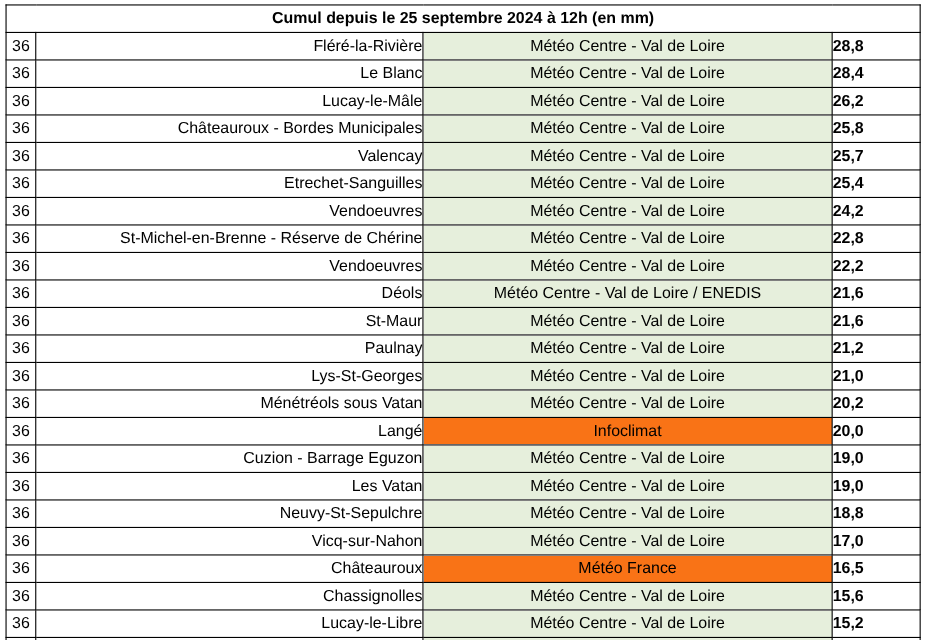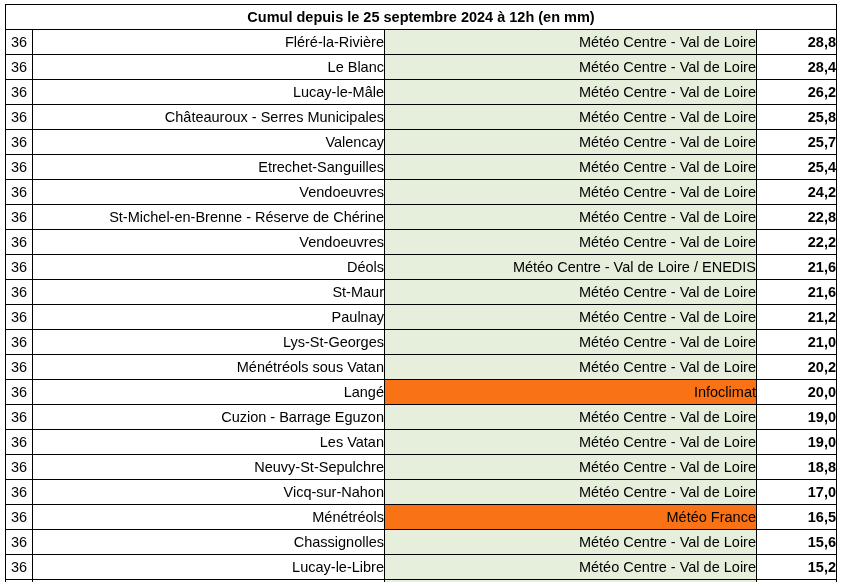--- a/index.html
+++ b/index.html
@@ -51,25 +51,25 @@
     text-align: center;
     padding-left: 5px;
     background: #ffffff;
   }
   td.name {
     text-align: right;
     padding-left: 6px;
     background: #ffffff;
   }
   td.source {
-    text-align: right;
+    text-align: center;
     padding-left: 6px;
   }
   td.value {
-    text-align: right;
+    text-align: left;
     padding-right: 7px;
     font-weight: bold;
     background: #ffffff;
   }
   td.src-green { background: #e6efdc; }
   td.src-white { background: #f97316; }
 </style>
 </head>
 <body>
 
@@ -100,21 +100,21 @@
           <td class="value">28,4</td>
         </tr>
         <tr>
           <td class="dept">36</td>
           <td class="name">Lucay-le-Mâle</td>
           <td class="source src-green">Météo Centre - Val de Loire</td>
           <td class="value">26,2</td>
         </tr>
         <tr>
           <td class="dept">36</td>
-          <td class="name">Châteauroux - Serres Municipales</td>
+          <td class="name">Châteauroux - Bordes Municipales</td>
           <td class="source src-green">Météo Centre - Val de Loire</td>
           <td class="value">25,8</td>
         </tr>
         <tr>
           <td class="dept">36</td>
           <td class="name">Valencay</td>
           <td class="source src-green">Météo Centre - Val de Loire</td>
           <td class="value">25,7</td>
         </tr>
         <tr>
@@ -196,21 +196,21 @@
           <td class="value">18,8</td>
         </tr>
         <tr>
           <td class="dept">36</td>
           <td class="name">Vicq-sur-Nahon</td>
           <td class="source src-green">Météo Centre - Val de Loire</td>
           <td class="value">17,0</td>
         </tr>
         <tr>
           <td class="dept">36</td>
-          <td class="name">Ménétréols</td>
+          <td class="name">Châteauroux</td>
           <td class="source src-white">Météo France</td>
           <td class="value">16,5</td>
         </tr>
         <tr>
           <td class="dept">36</td>
           <td class="name">Chassignolles</td>
           <td class="source src-green">Météo Centre - Val de Loire</td>
           <td class="value">15,6</td>
         </tr>
         <tr>

